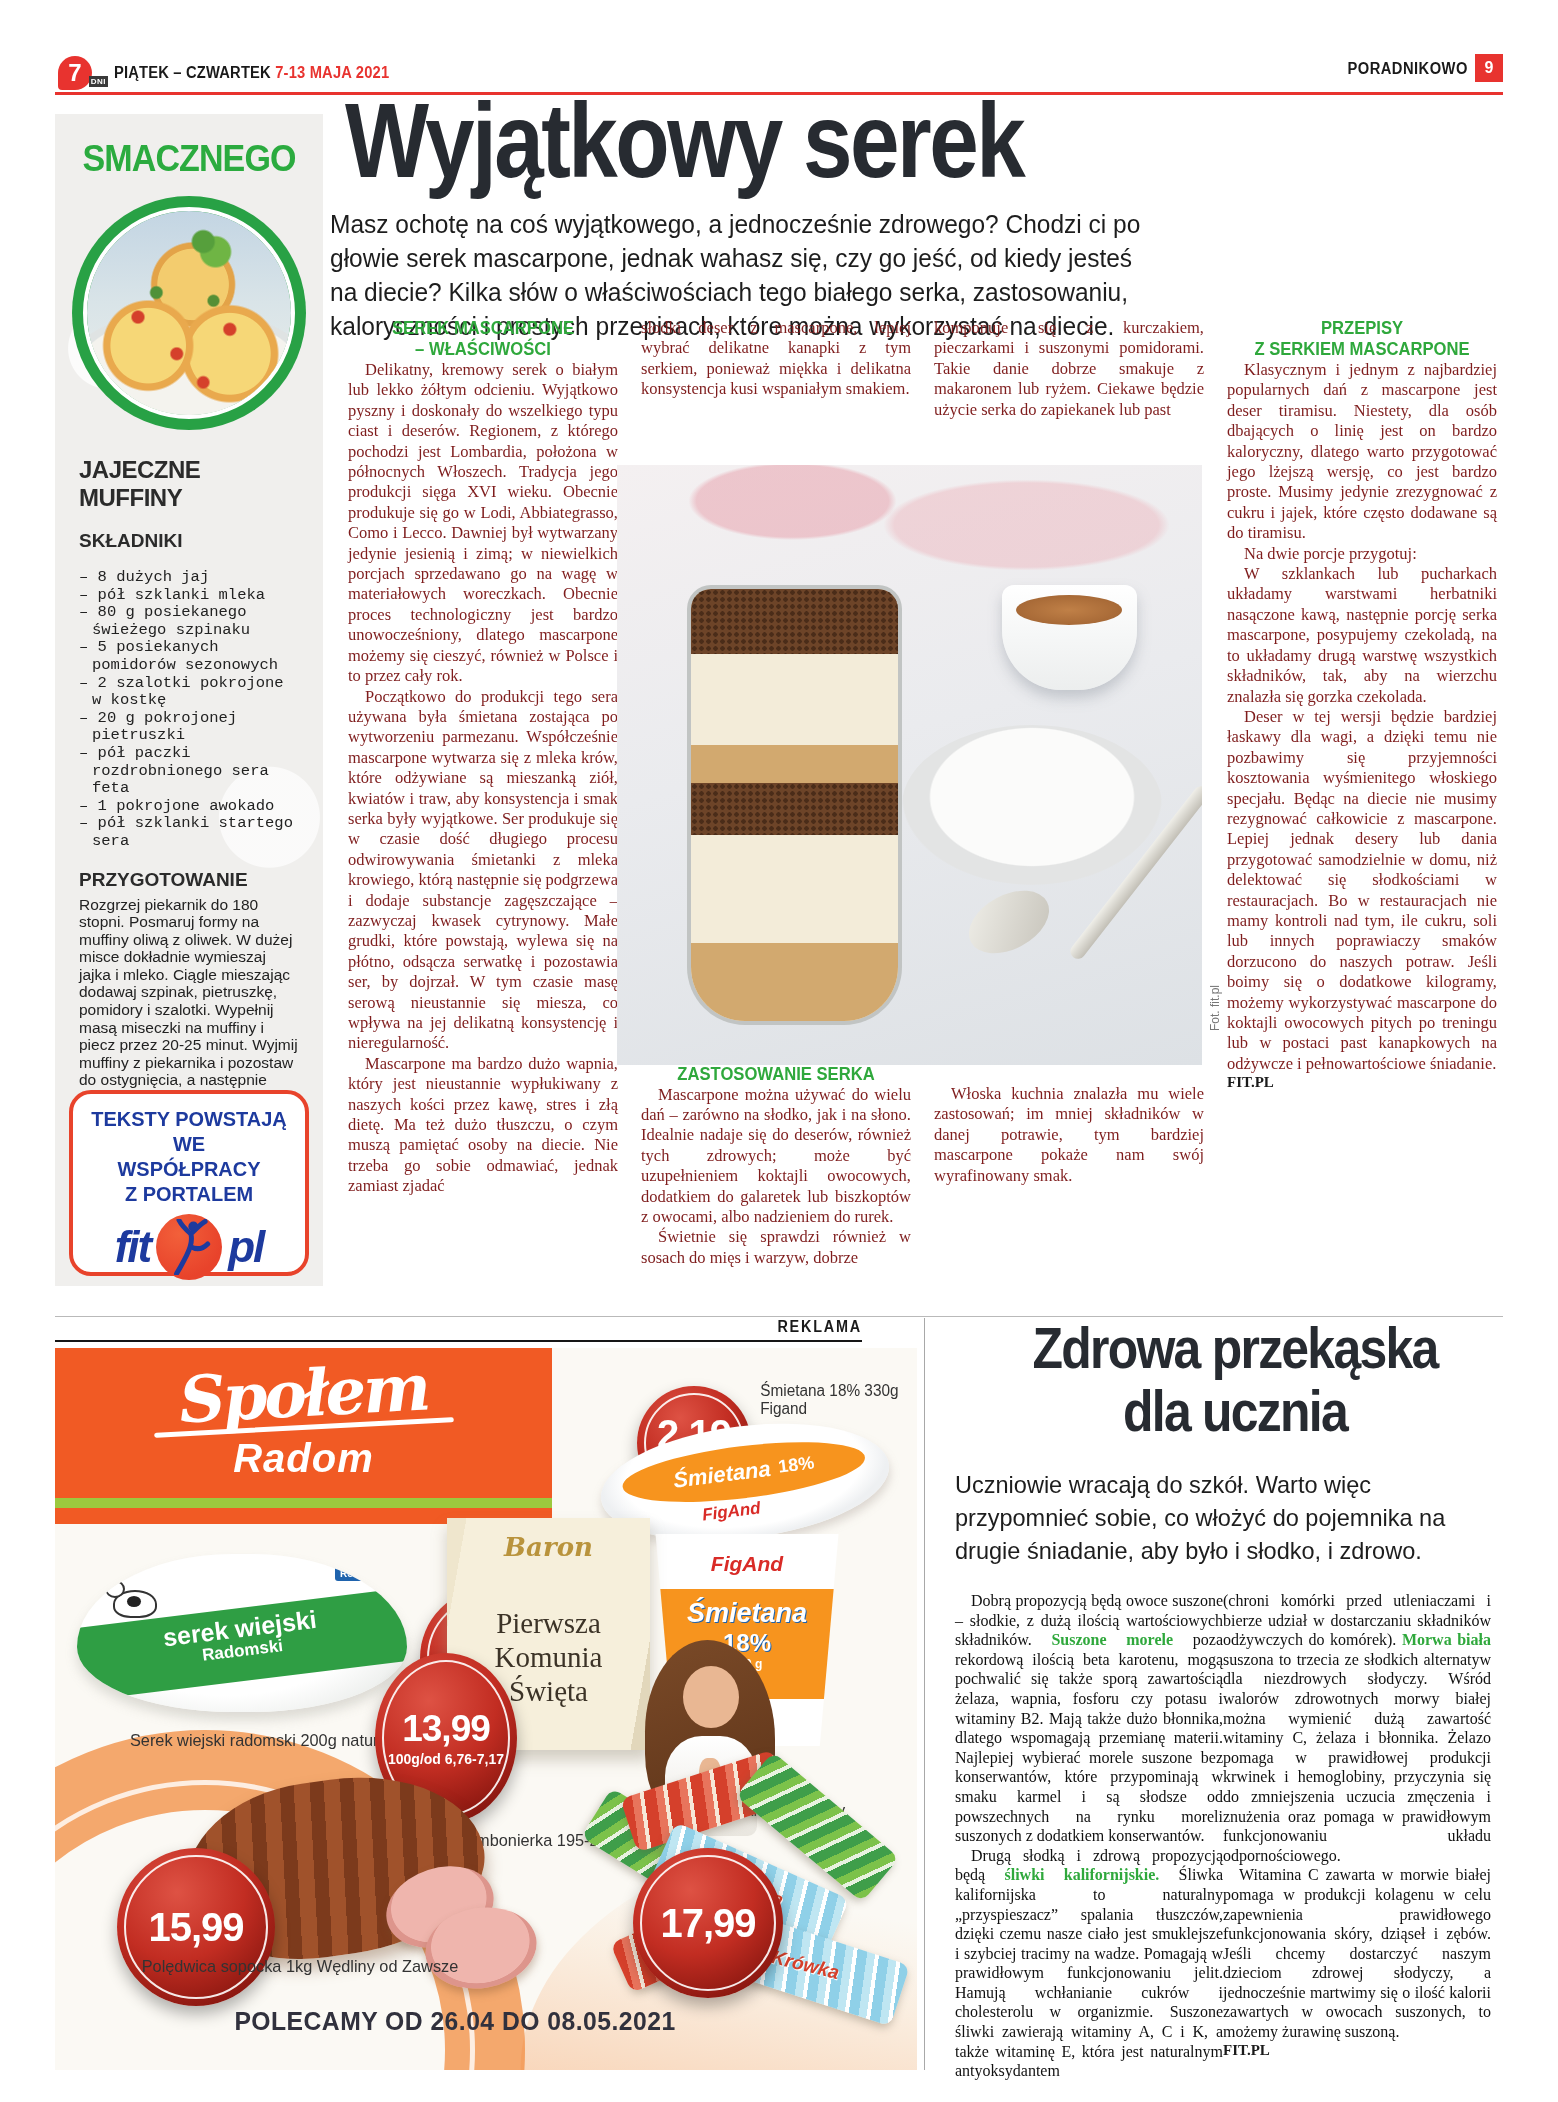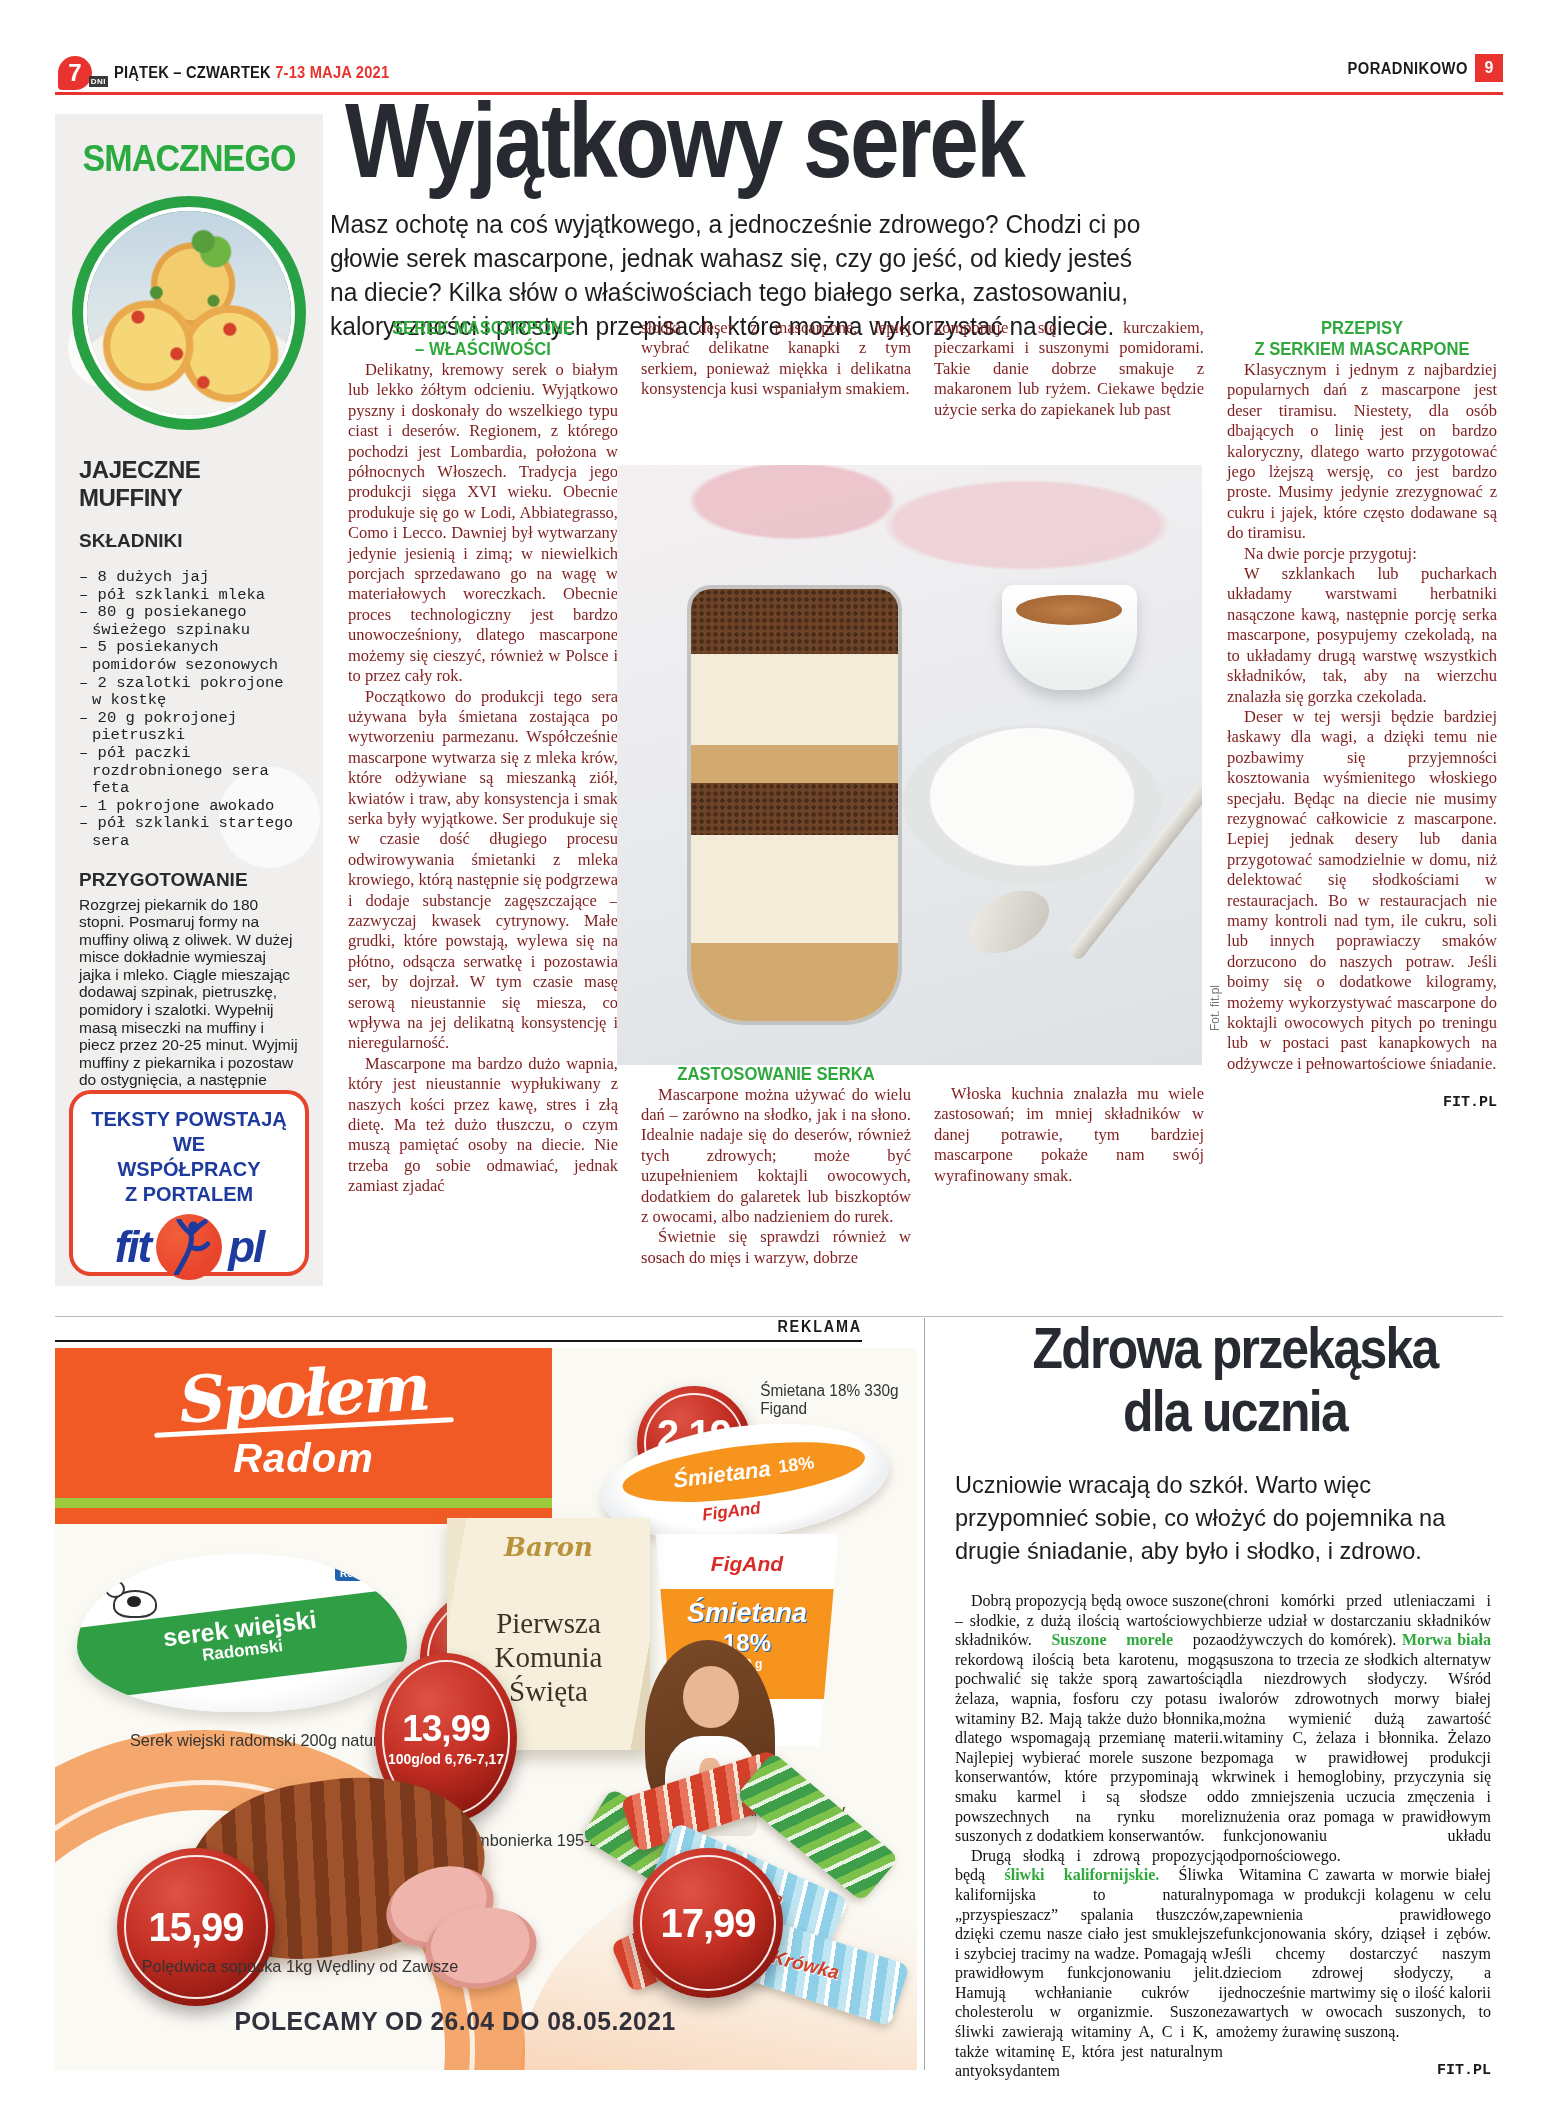--- a/index.html
+++ b/index.html
@@ -54,21 +54,21 @@
 
   
   .headline { left:345px; top:80px; font-size:106px; font-weight:800; color:#272b31; letter-spacing:-3px; white-space:nowrap; transform:scaleX(.84); transform-origin:0 0; font-family:"Liberation Sans",sans-serif; }
   .lead { left:330px; top:207px; width:830px; font-size:25px; line-height:34px; color:#1d1d1d; transform:scaleX(.98); transform-origin:0 0; }
   .cols { left:348px; top:318px; width:1150px; display:grid; grid-template-columns:repeat(4,270px); column-gap:23px; }
   .gh { color:#2fa83c; font-weight:bold; font-size:17.5px; line-height:21px; text-align:center; transform:scaleX(.95); }
   .cols p { font-family:"Liberation Serif", serif; font-size:16.5px; line-height:20.4px; text-align:justify; text-indent:17px; color:#7f1d1d; }
   .cols p.noind { text-indent:0; }
   .cols .rlist { list-style:none; font-family:"Liberation Serif", serif; font-size:16.5px; line-height:20.4px; color:#101010; }
   .spacer2 { height:664px; }
-  .sig { font-weight:bold; font-size:15px; text-align:right; margin-top:20px; font-family:Liberation Mono, monospace; }
+  .sig { font-weight:bold; font-size:15px; text-align:left; margin-top:0; font-family:Liberation Serif, serif; }
 
   
   .photo { left:617px; top:465px; width:585px; height:600px; overflow:hidden;
     background:
       radial-gradient(ellipse 160px 60px at 30% 6%, rgba(232,164,175,.55) 0 60%, transparent 65%),
       radial-gradient(ellipse 220px 70px at 70% 10%, rgba(236,178,186,.45) 0 60%, transparent 65%),
       linear-gradient(165deg,#f4f0f1 0%, #eaebee 45%, #dde1e5 100%); }
   .glass { position:absolute; left:70px; top:120px; width:215px; height:440px; border:4px solid rgba(150,160,172,.55); border-radius:24px 24px 58px 58px; overflow:hidden; background:#f5efdf; display:flex; flex-direction:column; }
   .lay { width:100%; }
   .cocoa { background: radial-gradient(circle, rgba(46,24,12,.55) 0 2px, transparent 2.5px) 0 0/7px 7px, #6d4428; }

